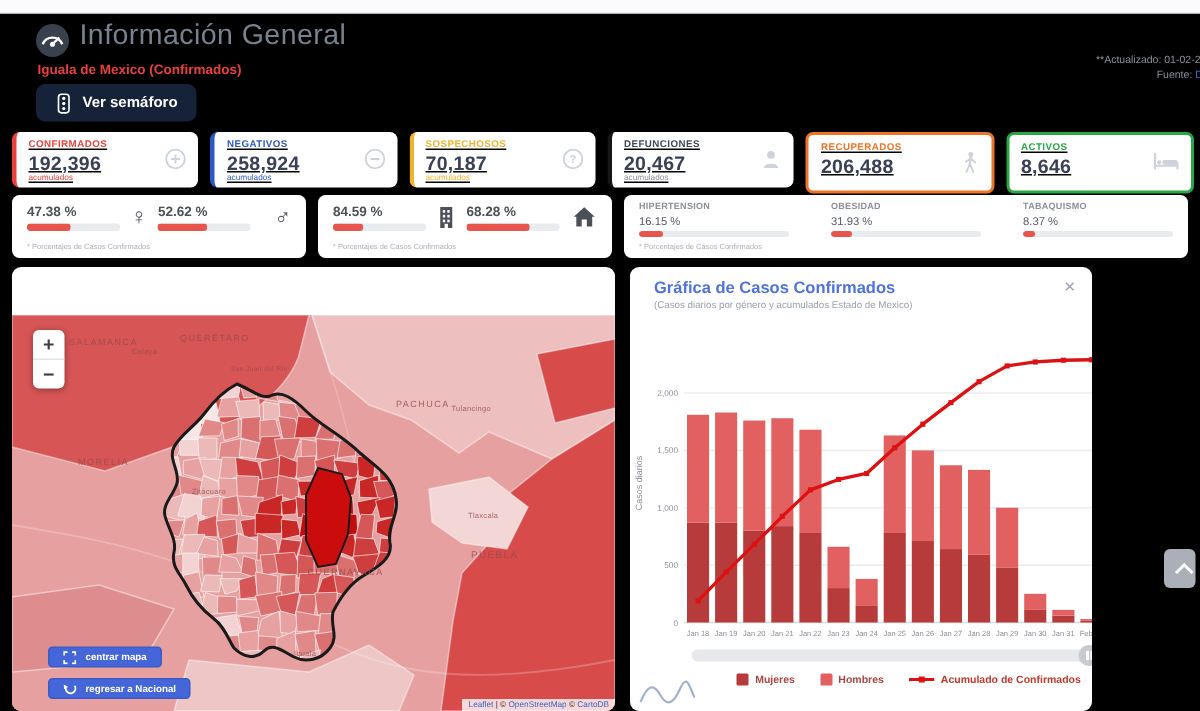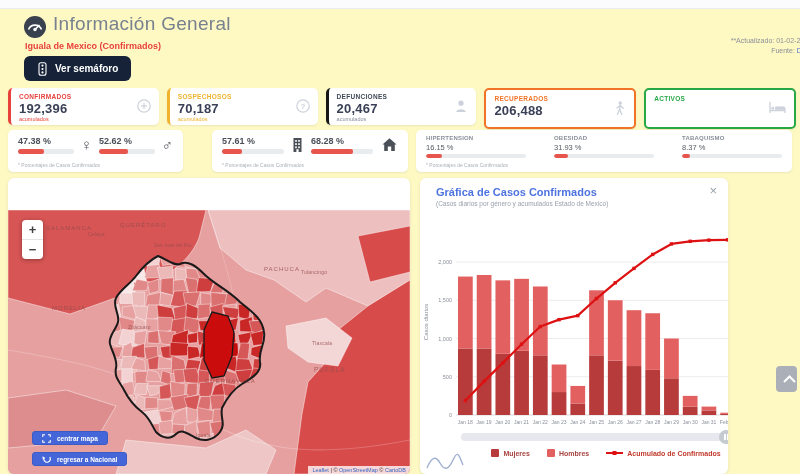--- a/index.html
+++ b/index.html
@@ -1,40 +1,40 @@
 <!DOCTYPE html>
 <html><head>
 <meta charset="utf-8">
 <style>
   html,body{margin:0;padding:0;}
   body{font-family:"Liberation Sans",sans-serif;}
-  #app{position:relative;width:800px;height:474px;overflow:hidden;background:#fef9c3;}
+  #app{position:relative;width:800px;height:474px;overflow:hidden;background:#000000;}
   .topstrip{position:absolute;left:0;top:0;width:800px;height:8px;background:#fbfbfd;border-bottom:1px solid #ebecf2;}
 
   
   .hdr-icon{position:absolute;left:24px;top:16px;width:22px;height:22px;}
   .page-title{position:absolute;left:53px;top:13px;font-size:19px;font-weight:400;color:#78818f;letter-spacing:.3px;}
   .page-sub{position:absolute;left:25px;top:41px;font-size:9px;font-weight:700;color:#e8413c;}
   .updated{position:absolute;left:550px;top:36px;width:262px;text-align:right;font-size:7px;color:#8a8f98;line-height:10px;white-space:nowrap;}
   .updated .src-link{color:#4a6fdc;}
   .semaforo{position:absolute;left:24px;top:56px;height:25px;background:#152238;color:#fff;border:none;border-radius:6px;font-size:10px;font-weight:700;display:flex;align-items:center;gap:7px;padding:0 13px;cursor:pointer;font-family:inherit;}
 
   
-  .cards{position:absolute;left:8px;top:88px;width:788px;display:flex;gap:8px;}
+  .cards{position:absolute;left:8px;top:88px;width:788px;display:flex;gap:8px;text-decoration:underline;}
   .stat-card{flex:1;background:#fff;border-radius:5px;height:32px;position:relative;box-shadow:0 1px 2px rgba(50,60,80,.10);padding:5px 8px 0;}
   .stat-card .lbl{font-size:6.5px;font-weight:700;letter-spacing:.3px;}
   .stat-card .val{font-size:13px;font-weight:700;color:#3a4157;margin-top:1px;letter-spacing:.2px;}
   .stat-card .sub{font-size:5.5px;margin-top:0px;}
   .stat-card .cicon{position:absolute;right:8px;top:11px;}
   .bl{border-left:3px solid var(--c);}
   .bf{border:2px solid var(--c);}
 
   
   .panel{position:absolute;top:130px;background:#fff;border-radius:5px;height:42px;box-shadow:0 1px 2px rgba(50,60,80,.10);}
-  #panelGender{left:8px;width:175px;}
+  #panelGender{left:8px;width:196px;}
   #panelHosp{left:212px;width:196px;}
   #panelCom{left:416px;width:376px;}
   .pct-row{display:flex;align-items:flex-start;padding:6px 10px 0;gap:7px;}
   .pg{width:62px;}
   .pg .pv{font-size:9px;font-weight:700;color:#4a4f58;}
   .bar{height:5px;background:#e9ecef;border-radius:2px;margin-top:3px;overflow:hidden;}
   .fill{height:100%;background:#e8554d;border-radius:2px;}
   .gsym{font-size:15px;line-height:15px;color:#4a4f58;font-weight:700;margin-top:1px;}
   .note{position:absolute;left:10px;bottom:4px;font-size:5px;color:#aab0b8;}
   .com-cols{display:flex;padding:5px 10px 0;gap:28px;}
@@ -113,20 +113,29 @@
     <div class="stat-card bl" style="--c:#e8413c">
       <div class="lbl" style="color:#e8413c">CONFIRMADOS</div>
       <div class="val">192,396</div>
       <div class="sub" style="color:#e8413c">acumulados</div>
       <svg class="cicon" width="14" height="14" viewBox="0 0 14 14">
         <circle cx="7" cy="7" r="6.2" stroke="#ccd1da" stroke-width="1.2" fill="none"></circle>
         <line x1="7" y1="4" x2="7" y2="10" stroke="#ccd1da" stroke-width="1.2"></line>
           <line x1="4" y1="7" x2="10" y2="7" stroke="#ccd1da" stroke-width="1.2"></line>
       </svg>
     </div>
+    <div class="stat-card bl" style="--c:#2b59c3">
+      <div class="lbl" style="color:#2b59c3">NEGATIVOS</div>
+      <div class="val">258,924</div>
+      <div class="sub" style="color:#2b59c3">acumulados</div>
+      <svg class="cicon" width="14" height="14" viewBox="0 0 14 14">
+        <circle cx="7" cy="7" r="6.2" stroke="#ccd1da" stroke-width="1.2" fill="none"></circle>
+        <line x1="4" y1="7" x2="10" y2="7" stroke="#ccd1da" stroke-width="1.2"></line>
+      </svg>
+    </div>
     <div class="stat-card bl" style="--c:#f0b32e">
       <div class="lbl" style="color:#f0b32e">SOSPECHOSOS</div>
       <div class="val">70,187</div>
       <div class="sub" style="color:#f0b32e">acumulados</div>
       <svg class="cicon" width="14" height="14" viewBox="0 0 14 14">
         <circle cx="7" cy="7" r="6.2" stroke="#ccd1da" stroke-width="1.2" fill="none"></circle>
         <text x="7" y="9.6" text-anchor="middle" font-size="7.5" font-weight="bold" fill="#ccd1da">?</text>
       </svg>
     </div>
     <div class="stat-card bl" style="--c:#161616">
@@ -141,20 +150,21 @@
     <div class="stat-card bf" style="--c:#f07428">
       <div class="lbl" style="color:#f07428">RECUPERADOS</div>
       <div class="val">206,488</div>
       <svg class="cicon" width="12" height="15" viewBox="0 0 12 15">
         <circle cx="6.2" cy="2" r="1.7" fill="#ccd1da"></circle>
         <path d="M6.2,4 L5.6,8 L3.4,13.5 M5.6,8 L7.8,13.5 M6.2,4.6 L9.3,7.4 M6.2,4.6 L3,6.8" stroke="#ccd1da" stroke-width="1.3" fill="none" stroke-linecap="round"></path>
       </svg>
     </div>
     <div class="stat-card bf" style="--c:#28a745">
       <div class="lbl" style="color:#28a745">ACTIVOS</div>
+      <div class="val">8,646</div>
       <svg class="cicon" width="17" height="13" viewBox="0 0 17 13">
         <path d="M1,1 V12 M1,9.5 H16 V12 M16,9.5 V7" stroke="#ccd1da" stroke-width="1.3" fill="none"></path>
         <circle cx="3.8" cy="7.2" r="1.4" fill="#ccd1da"></circle>
         <rect x="6" y="5.6" width="10" height="3.2" rx="1.2" fill="#ccd1da"></rect>
       </svg>
     </div>
   </div>
 
   <div class="panel" id="panelGender">
     <div class="pct-row">
@@ -172,21 +182,21 @@
           </div>
       </div>
       <div class="gsym" style="margin-left:auto">♂</div>
     </div>
     <div class="note">* Porcentajes de Casos Confirmados</div>
   </div>
 
   <div class="panel" id="panelHosp">
     <div class="pct-row">
       <div class="pg">
-        <div class="pv">57.61 %</div>
+        <div class="pv">84.59 %</div>
         <div class="bar">
             <div class="fill" id="barHosp" style="width: 31.72%;"></div>
           </div>
       </div>
       <svg width="13" height="16" viewBox="0 0 13 16" style="margin-top:1px">
         <rect x="2.5" y="1" width="8" height="14" fill="#4a4f58"></rect>
         <rect x="4.2" y="3" width="1.6" height="1.8" fill="#fff"></rect>
           <rect x="7.2" y="3" width="1.6" height="1.8" fill="#fff"></rect>
         <rect x="4.2" y="6.2" width="1.6" height="1.8" fill="#fff"></rect>
           <rect x="7.2" y="6.2" width="1.6" height="1.8" fill="#fff"></rect>

